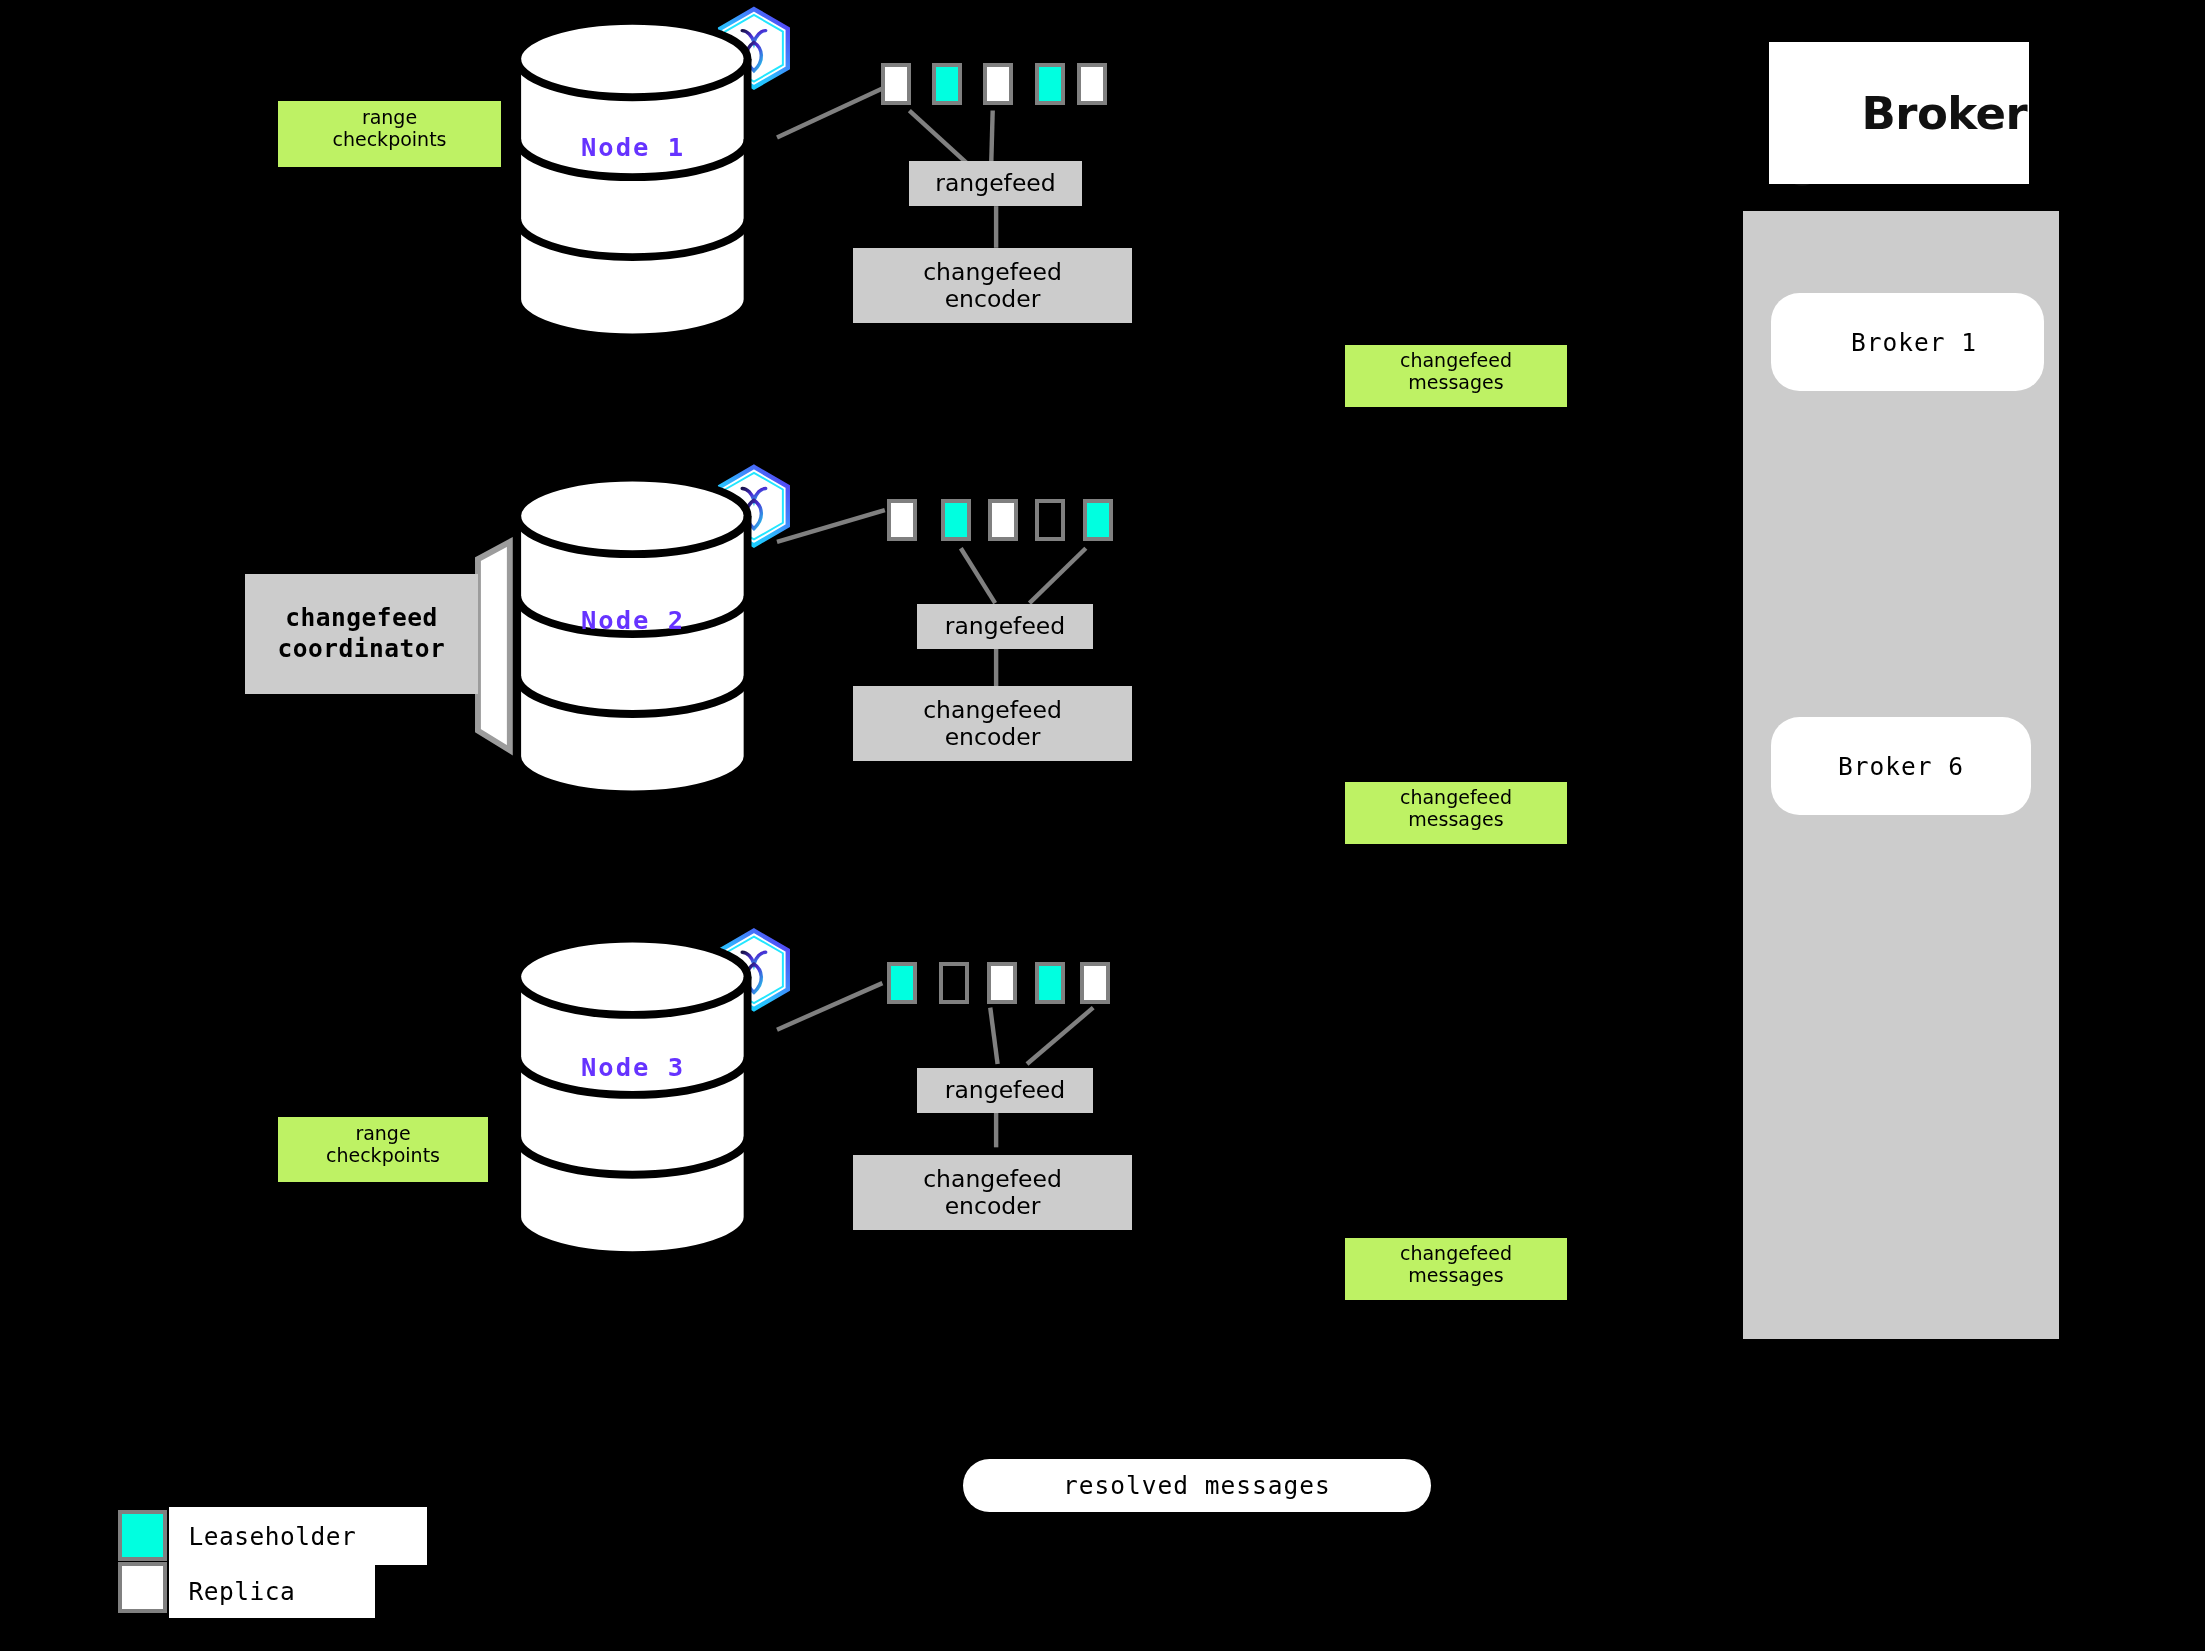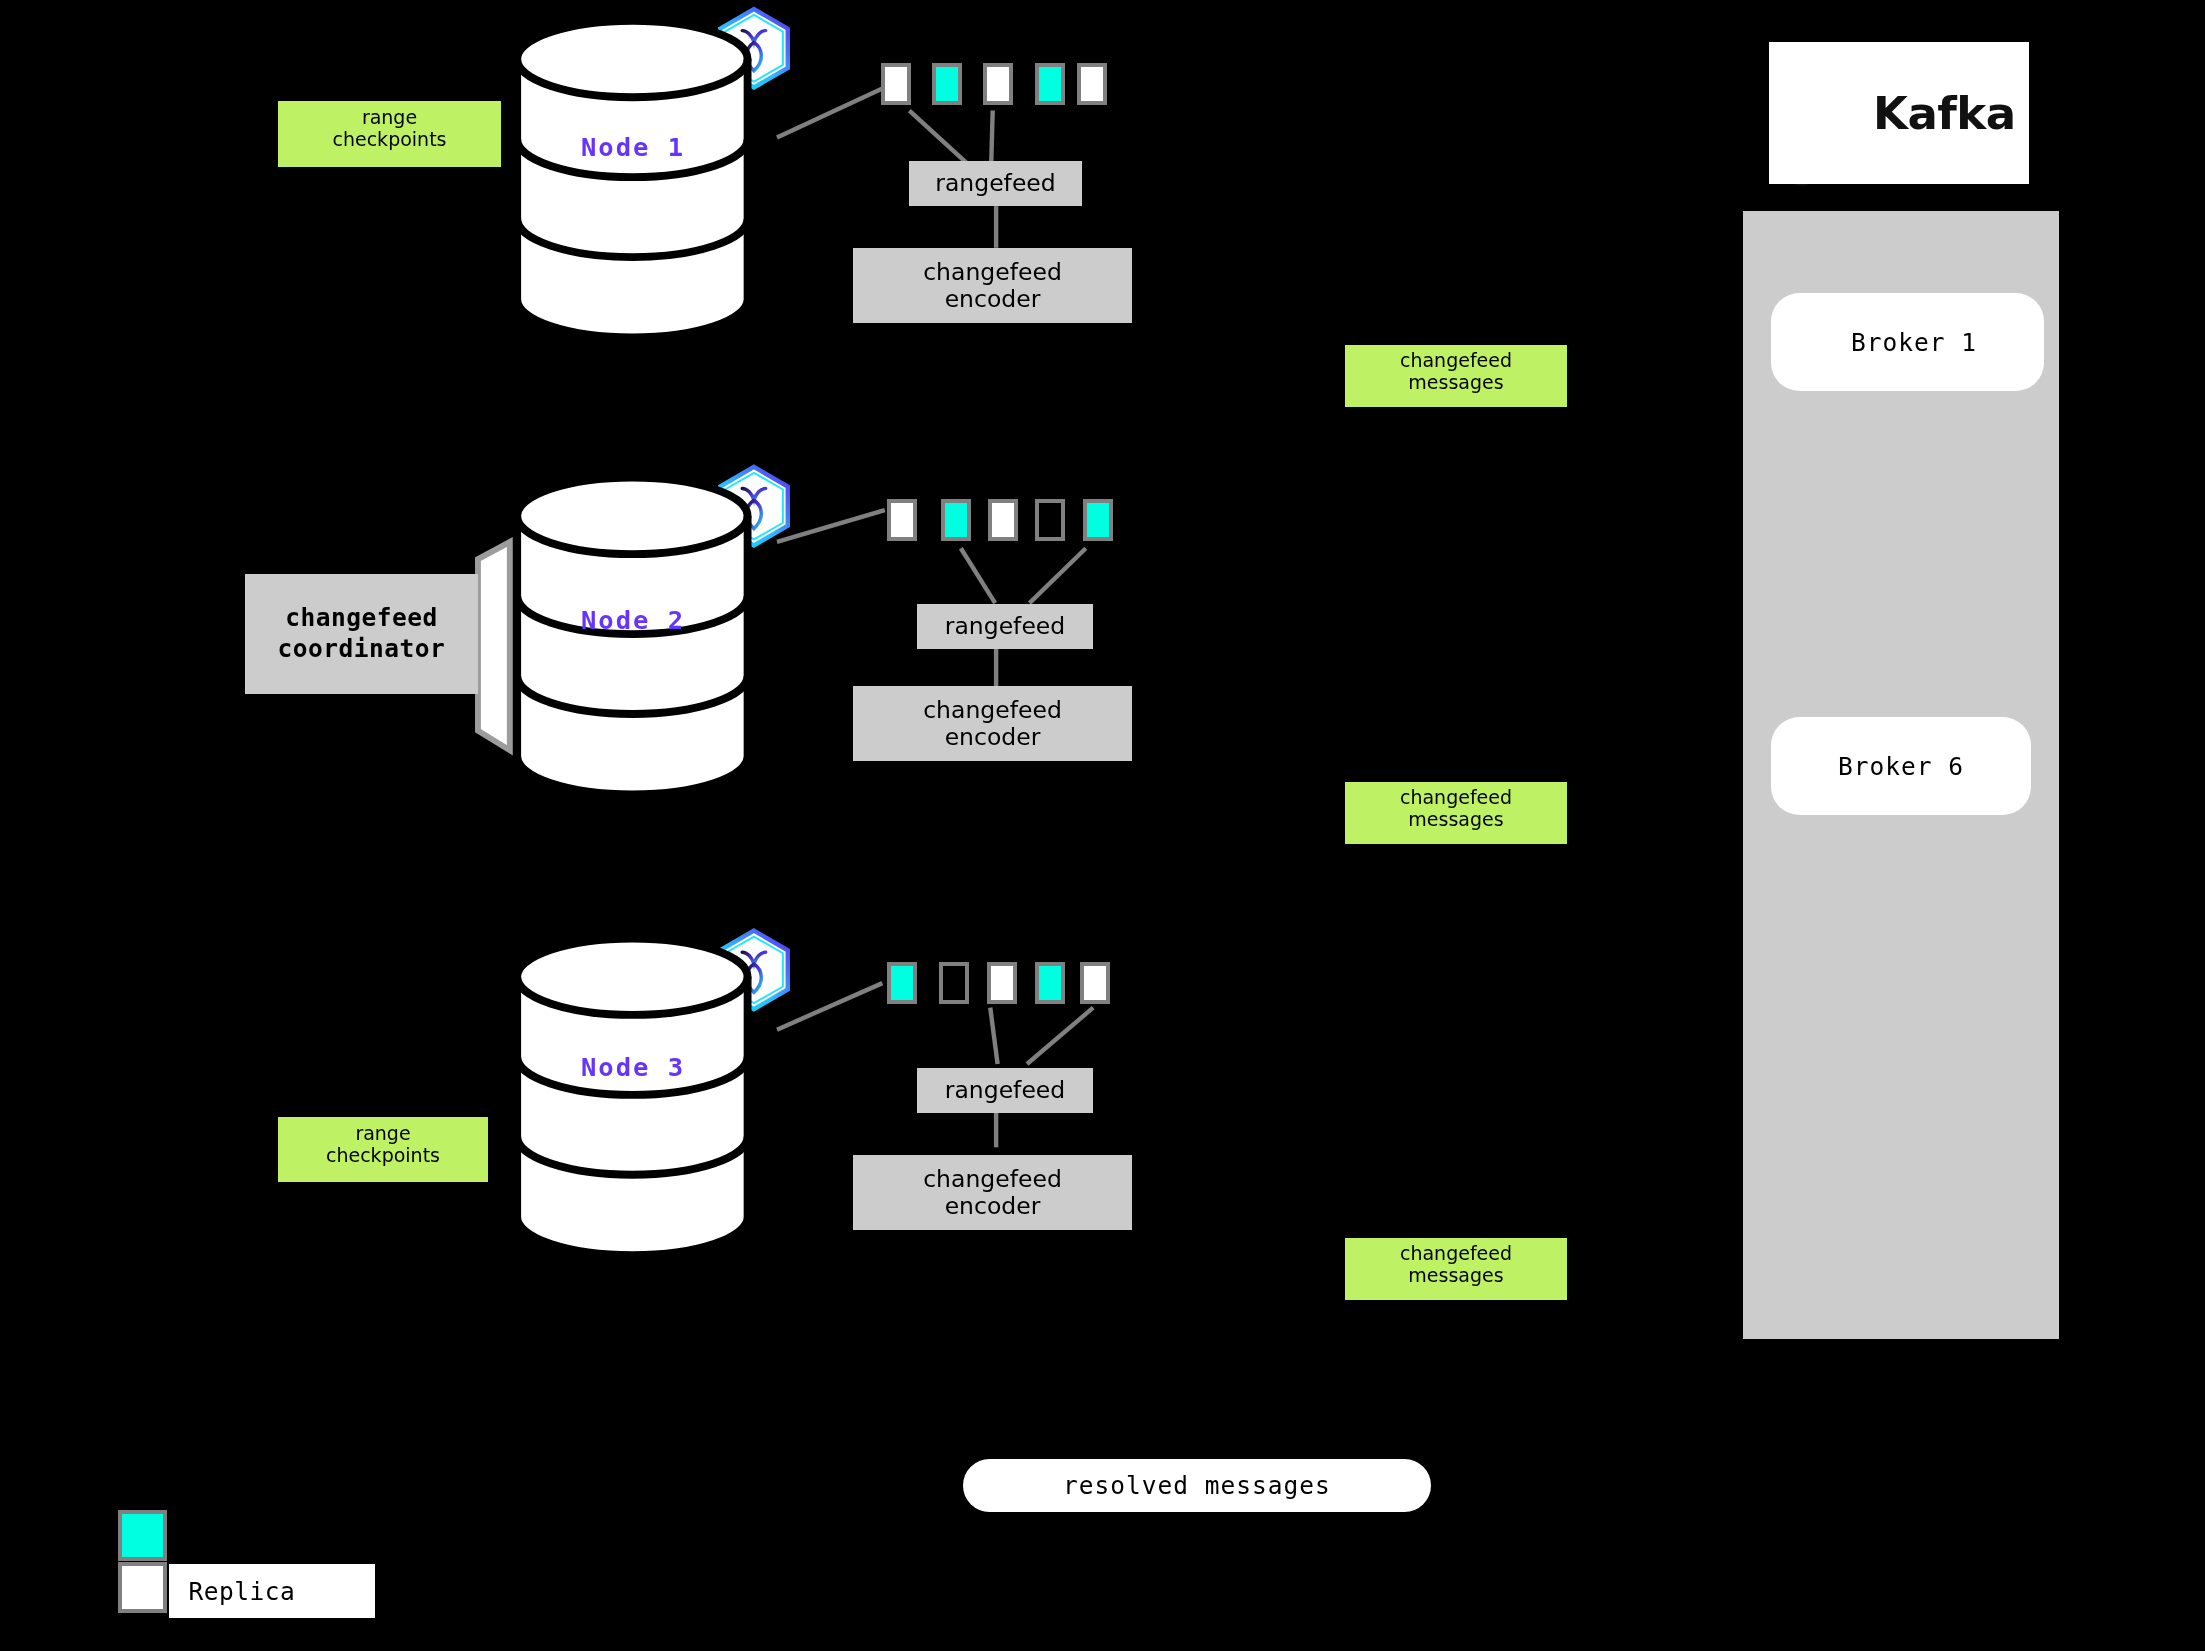--- a/index.html
+++ b/index.html
@@ -250,29 +250,30 @@
     <span>changefeed</span>
     <span>messages</span>
   </div>
   <div class="wlabel" style="left:1345px;top:1238px;width:222px;height:58px;padding-top:3.9px;">
     <span>changefeed</span>
     <span>messages</span>
   </div>
 
   <div class="kafka-card" style="left:1769px;top:42px;width:260px;height:142px;">
     <div style="width:78px;"></div>
-    <div class="kafka-word">Kafka</div>
+    <div class="kafka-word">Broker</div>
   </div>
 
   <div class="kafka-panel" style="left:1743px;top:211px;width:316px;height:1128px;"></div>
 
   <div class="broker" style="left:1771px;top:293px;width:260px;height:98px;padding-left:13px;">Broker 1</div>
   <div class="broker" style="left:1771px;top:717px;width:260px;height:98px;">Broker 6</div>
 
   <div class="pill" style="left:963px;top:1459px;width:468px;height:53px;">resolved messages</div>
 
   <div class="legend-swatch r-lease" style="left:118px;top:1510px;"></div>
+  <div class="legend-text" style="left:169px;top:1507px;width:238px;height:58px;">Leaseholder</div>
 
   <div class="legend-swatch r-white" style="left:118px;top:1562px;"></div>
   <div class="legend-text" style="left:169px;top:1564px;width:186px;height:54px;">Replica</div>
 
 </div>
 
 
 </body></html>

